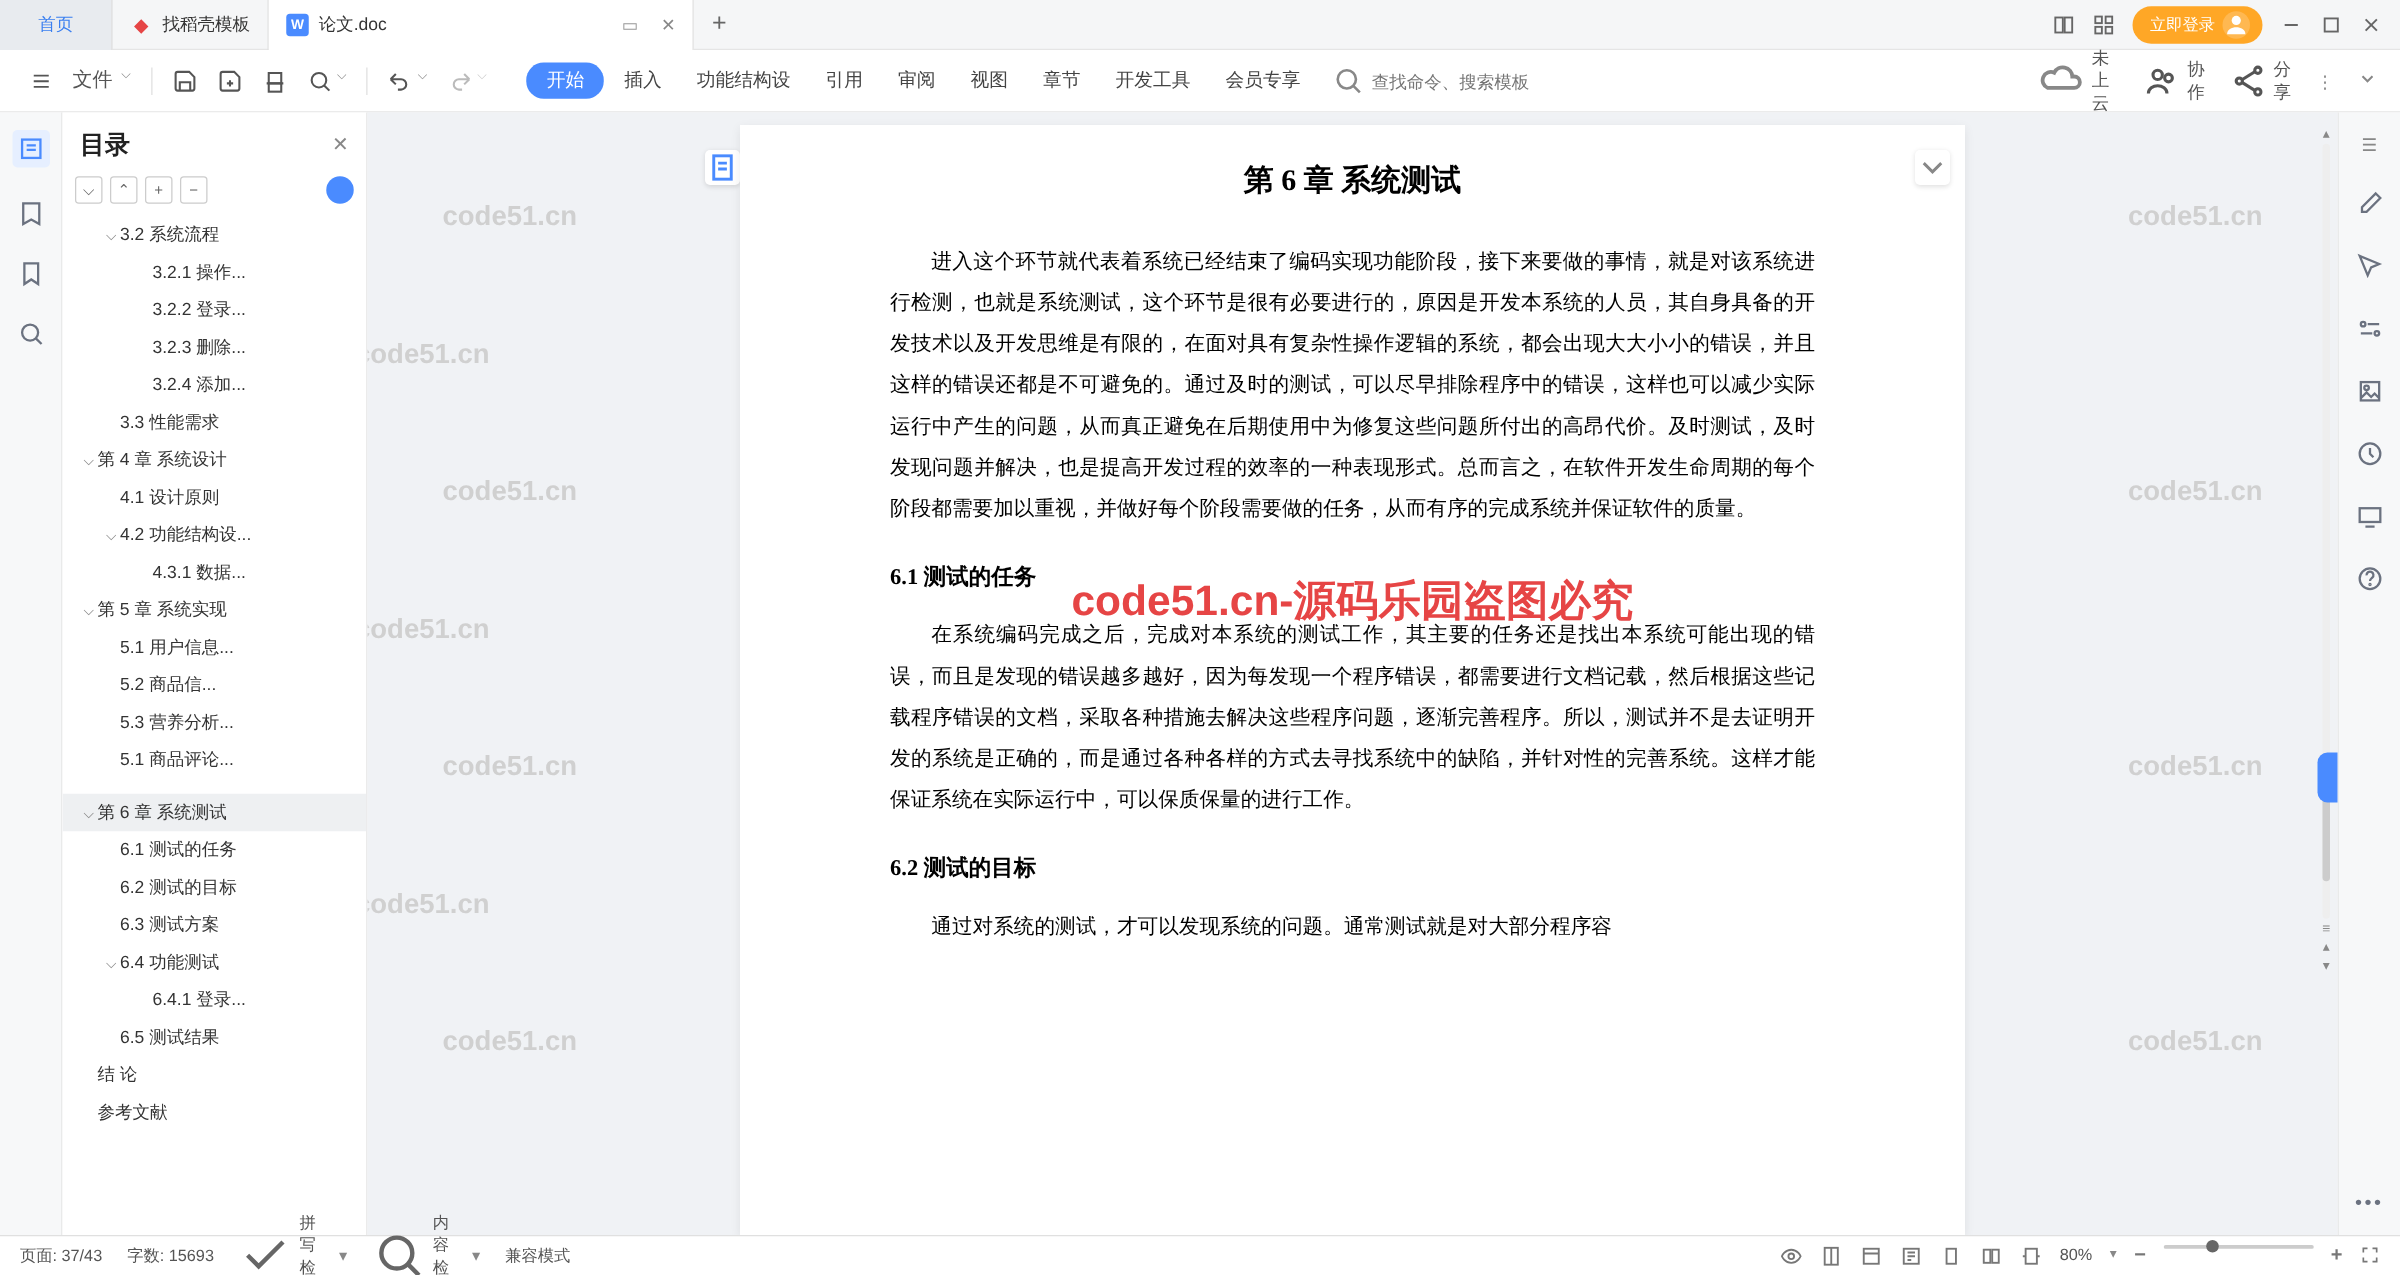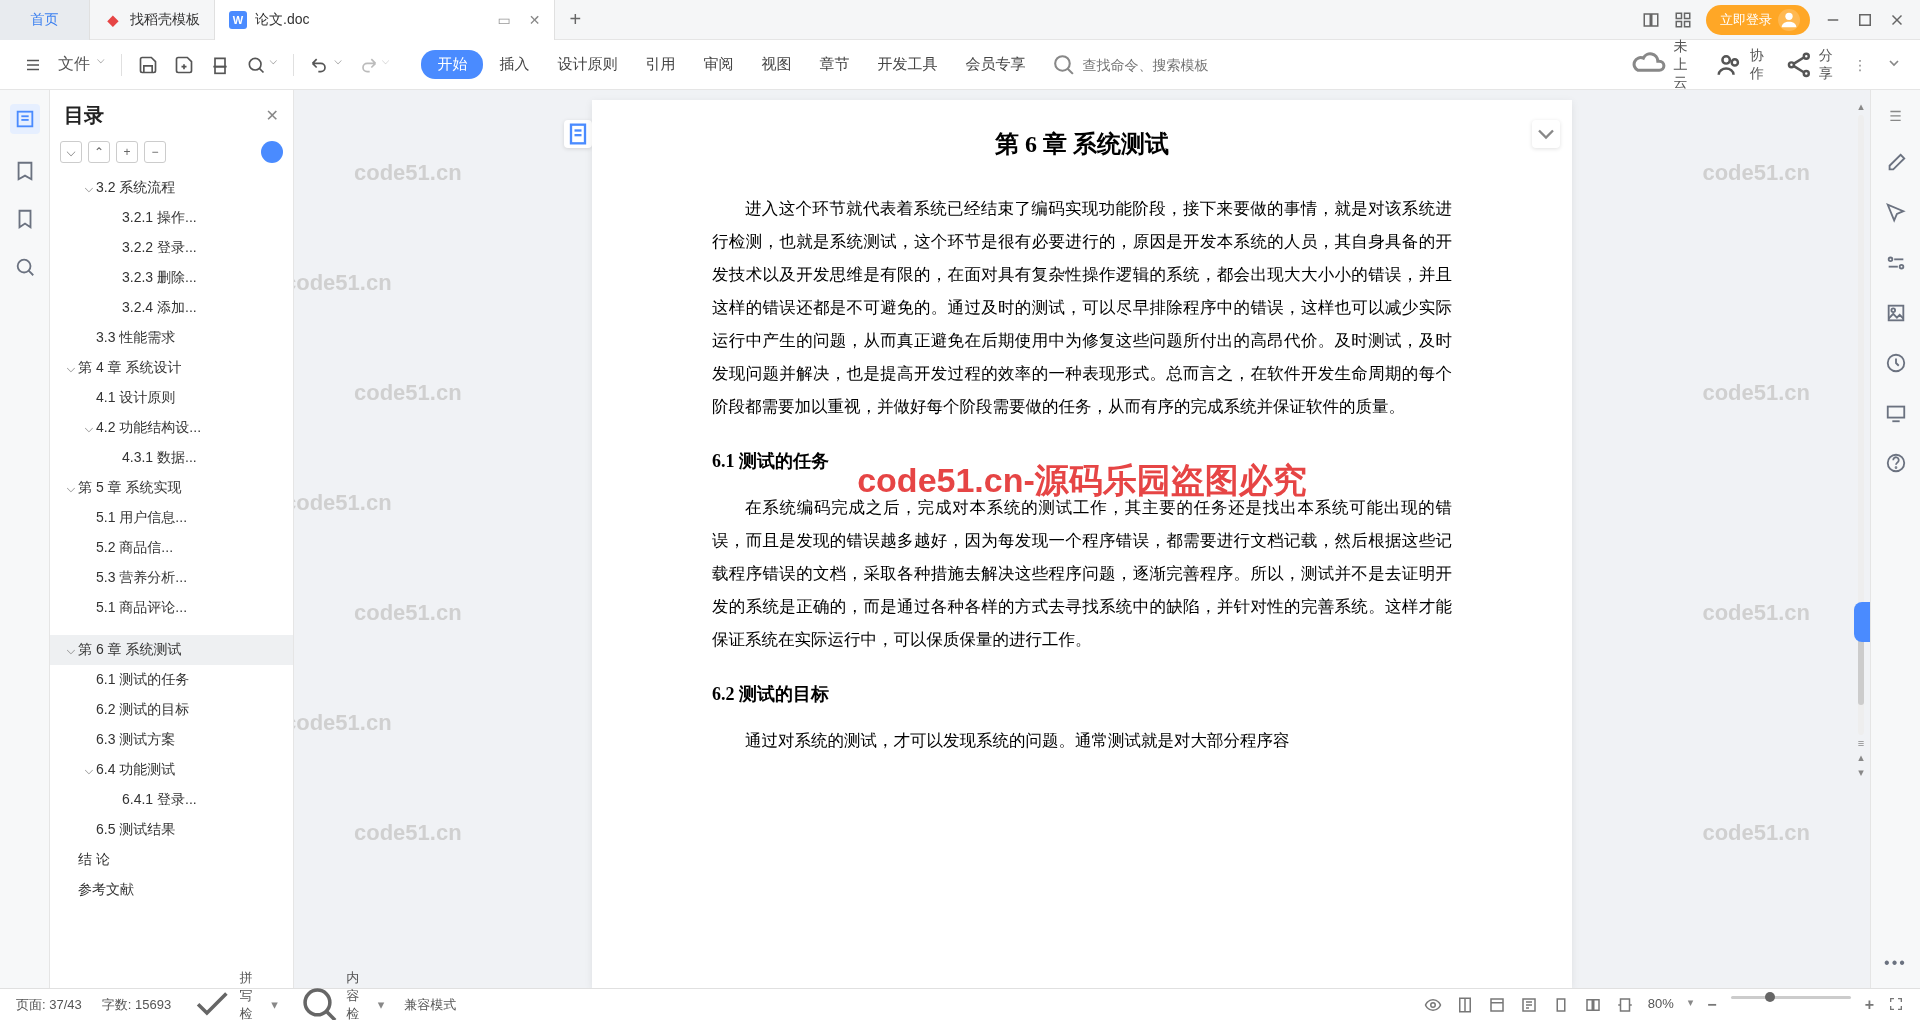--- a/index.html
+++ b/index.html
@@ -189,21 +189,21 @@
     </span>
   <span class="tb-btn">
       <svg width="20" height="20" viewBox="0 0 24 24" fill="none" stroke="#bbb" stroke-width="2">
         <path d="M21 10H11a5 5 0 100 10h3M21 10l-5-5M21 10l-5 5"></path>
       </svg>
       <span style="font-size:10px;color:#ccc">⌵</span>
     </span>
   <span style="width:18px"></span>
   <span class="menu-item active">开始</span>
   <span class="menu-item">插入</span>
-  <span class="menu-item">设计原则</span>
+  <span class="menu-item">功能结构设</span>
   <span class="menu-item">引用</span>
   <span class="menu-item">审阅</span>
   <span class="menu-item">视图</span>
   <span class="menu-item">章节</span>
   <span class="menu-item">开发工具</span>
   <span class="menu-item">会员专享</span>
   <div class="search-area">
     <svg width="16" height="16" viewBox="0 0 24 24" fill="none" stroke="#888" stroke-width="2">
         <circle cx="11" cy="11" r="7"></circle>
         <line x1="16" y1="16" x2="21" y2="21"></line>

